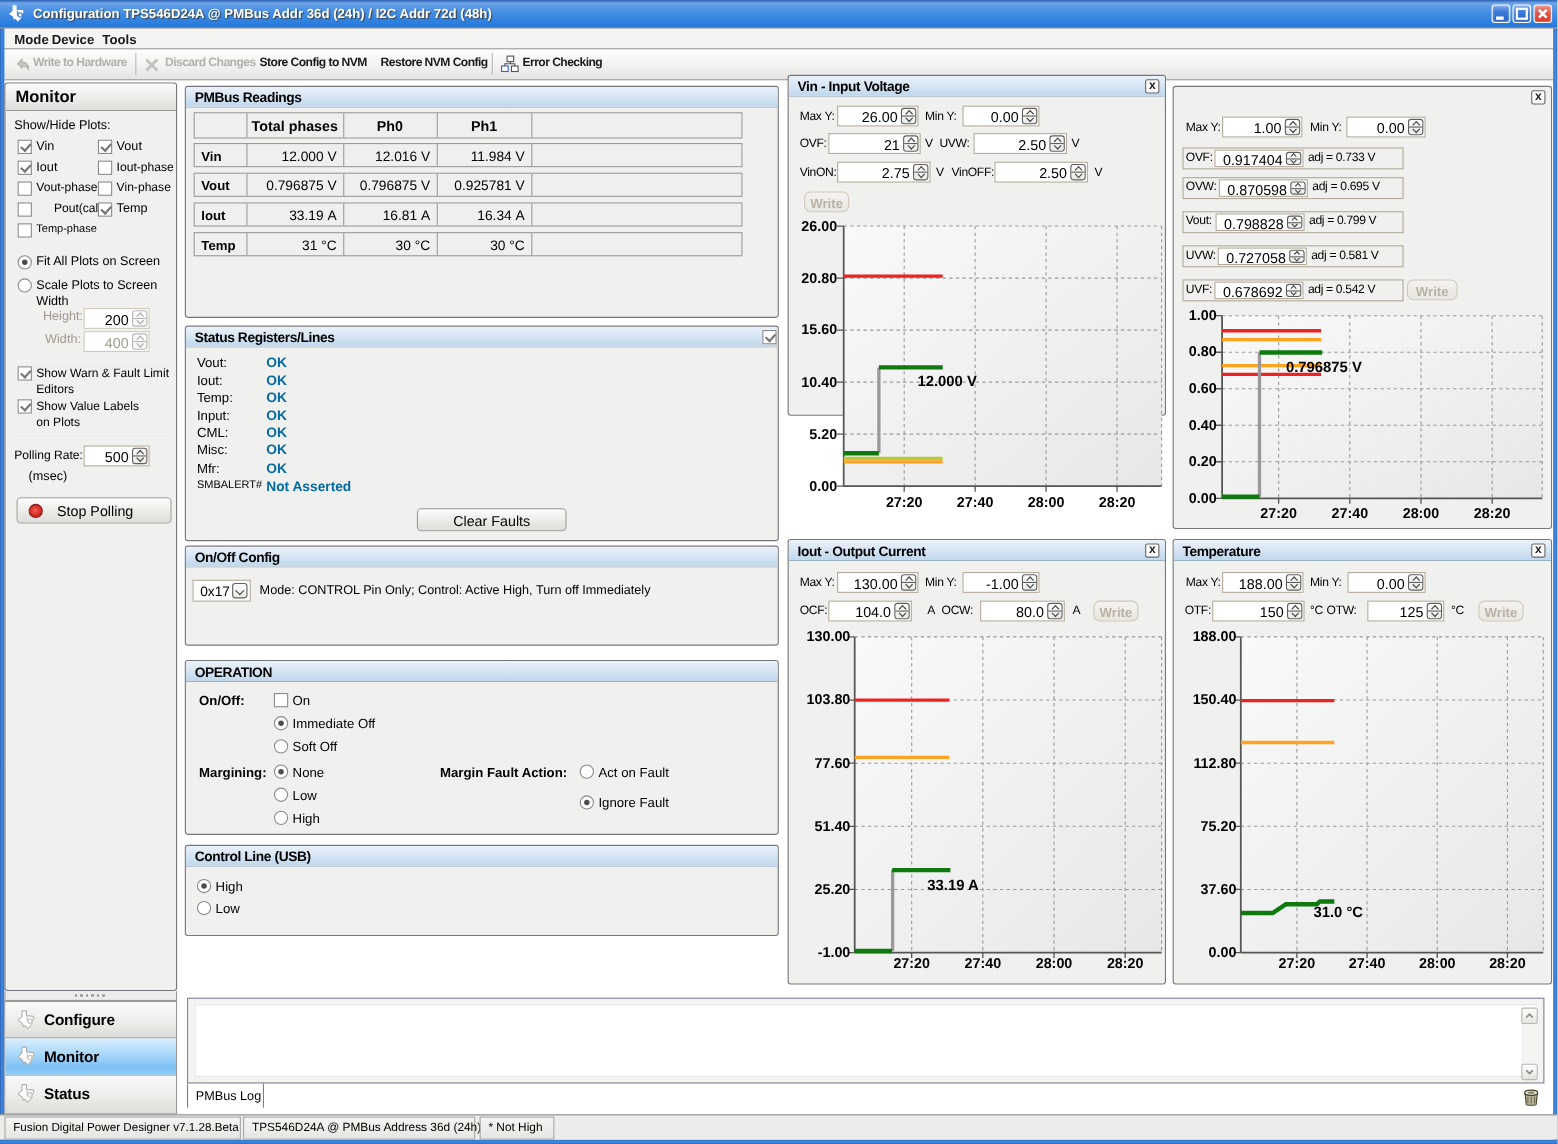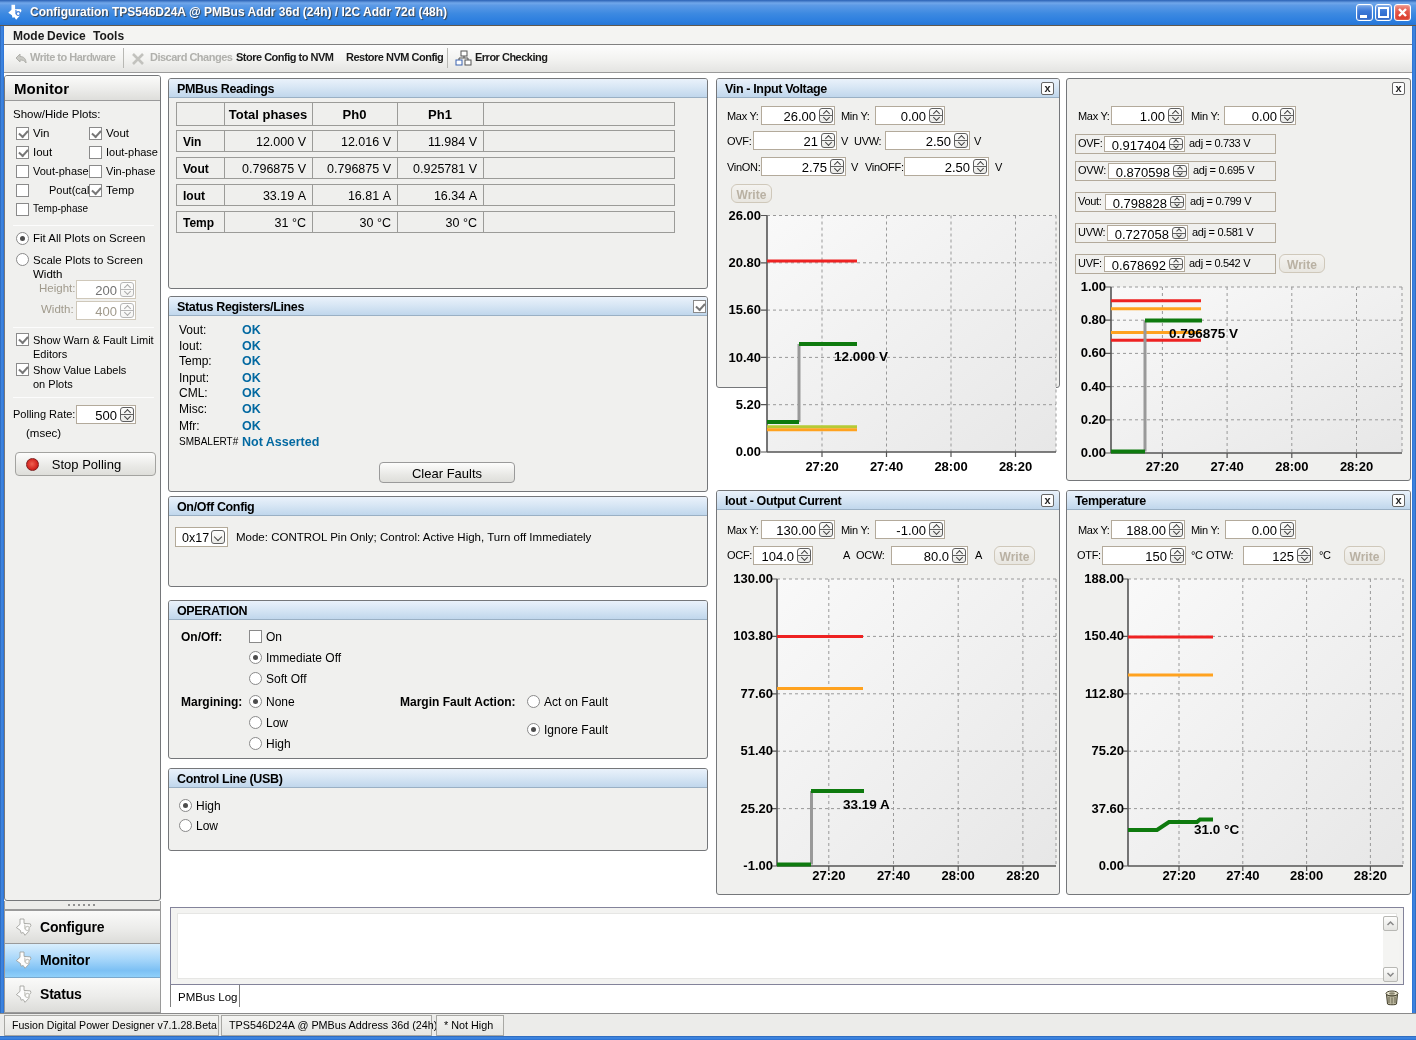--- a/index.html
+++ b/index.html
@@ -131,21 +131,21 @@
   <span class="cb c" style="left:84px;top:108px"></span>
     <span class="lab" style="left:101px;top:108px">Temp</span>
   <span class="cb" style="left:11px;top:127px"></span>
     <span class="lab" style="left:28px;top:127px;font-size:10px">Temp-phase</span>
   <div class="sep" style="left:8px;top:149px;width:141px"></div>
   <span class="rd on" style="left:11px;top:156px"></span>
     <span class="lab" style="left:28px;top:156px;font-size:11.5px">Fit All Plots on Screen</span>
   <span class="rd" style="left:11px;top:177px"></span>
     <span class="lab" style="left:28px;top:177px;font-size:11.5px;line-height:14px">Scale Plots to Screen<br>Width</span>
   <span class="lab" style="left:34px;top:206px;color:#a09a8c">Height:</span>
-  <span class="fld" style="left:71px;top:204px;width:60px;border-color:#cfc8ba;color:#737373">
+  <span class="fld" style="left:71px;top:204px;width:60px;border-color:#cfc8ba;color:#000000">
       <span class="v">200</span>
       <span class="spin" style="opacity:.45"></span>
     </span>
   <span class="lab" style="left:36px;top:227px;color:#a09a8c">Width:</span>
   <span class="fld" style="left:71px;top:225px;width:60px;border-color:#cfc8ba;color:#a09a8c">
       <span class="v">400</span>
       <span class="spin" style="opacity:.45"></span>
     </span>
   <div class="sep" style="left:8px;top:251px;width:141px"></div>
   <span class="cb c" style="left:11px;top:257px"></span>
@@ -293,21 +293,21 @@
     <span class="lab" style="left:375px;top:122px">Ignore Fault</span>
 </div>
 <div class="panel" style="left:168px;top:768px;width:540px;height:83px">
   <div class="ph">Control Line (USB)</div>
   <span class="rd on" style="left:10px;top:30px"></span>
     <span class="lab" style="left:27px;top:30px">High</span>
   <span class="rd" style="left:10px;top:50px"></span>
     <span class="lab" style="left:27px;top:50px">Low</span>
 </div>
 
-<div class="panel pp" style="left:716px;top:78px;width:344px;height:310px">
+<div class="panel pp" style="left:716px;top:68px;width:344px;height:310px">
   <div class="ph">Vin - Input Voltage</div>
   <span class="closeb" style="right:5px">x</span>
   <span class="lab" style="left:10px;top:31px">Max Y:</span>
   <span class="fld" style="left:44px;top:27px;width:74px">
       <span class="v">26.00</span>
       <span class="spin"></span>
     </span>
   <span class="lab" style="left:124px;top:31px">Min Y:</span>
   <span class="fld" style="left:158px;top:27px;width:70px">
       <span class="v">0.00</span>
@@ -472,21 +472,21 @@
   <span class="fld" style="left:44px;top:29px;width:74px">
       <span class="v">130.00</span>
       <span class="spin"></span>
     </span>
   <span class="lab" style="left:124px;top:33px">Min Y:</span>
   <span class="fld" style="left:158px;top:29px;width:70px">
       <span class="v">-1.00</span>
       <span class="spin"></span>
     </span>
   <span class="lab" style="left:10px;top:58px">OCF:</span>
-  <span class="fld" style="left:36px;top:55px;width:60px">
+  <span class="fld" style="left:36px;top:55px;width:76px">
       <span class="v">104.0</span>
       <span class="spin"></span>
     </span>
   <span class="lab" style="left:126px;top:58px">A</span>
   <span class="lab" style="left:139px;top:58px">OCW:</span>
   <span class="fld" style="left:174px;top:55px;width:77px">
       <span class="v">80.0</span>
       <span class="spin"></span>
     </span>
   <span class="lab" style="left:258px;top:58px">A</span>

